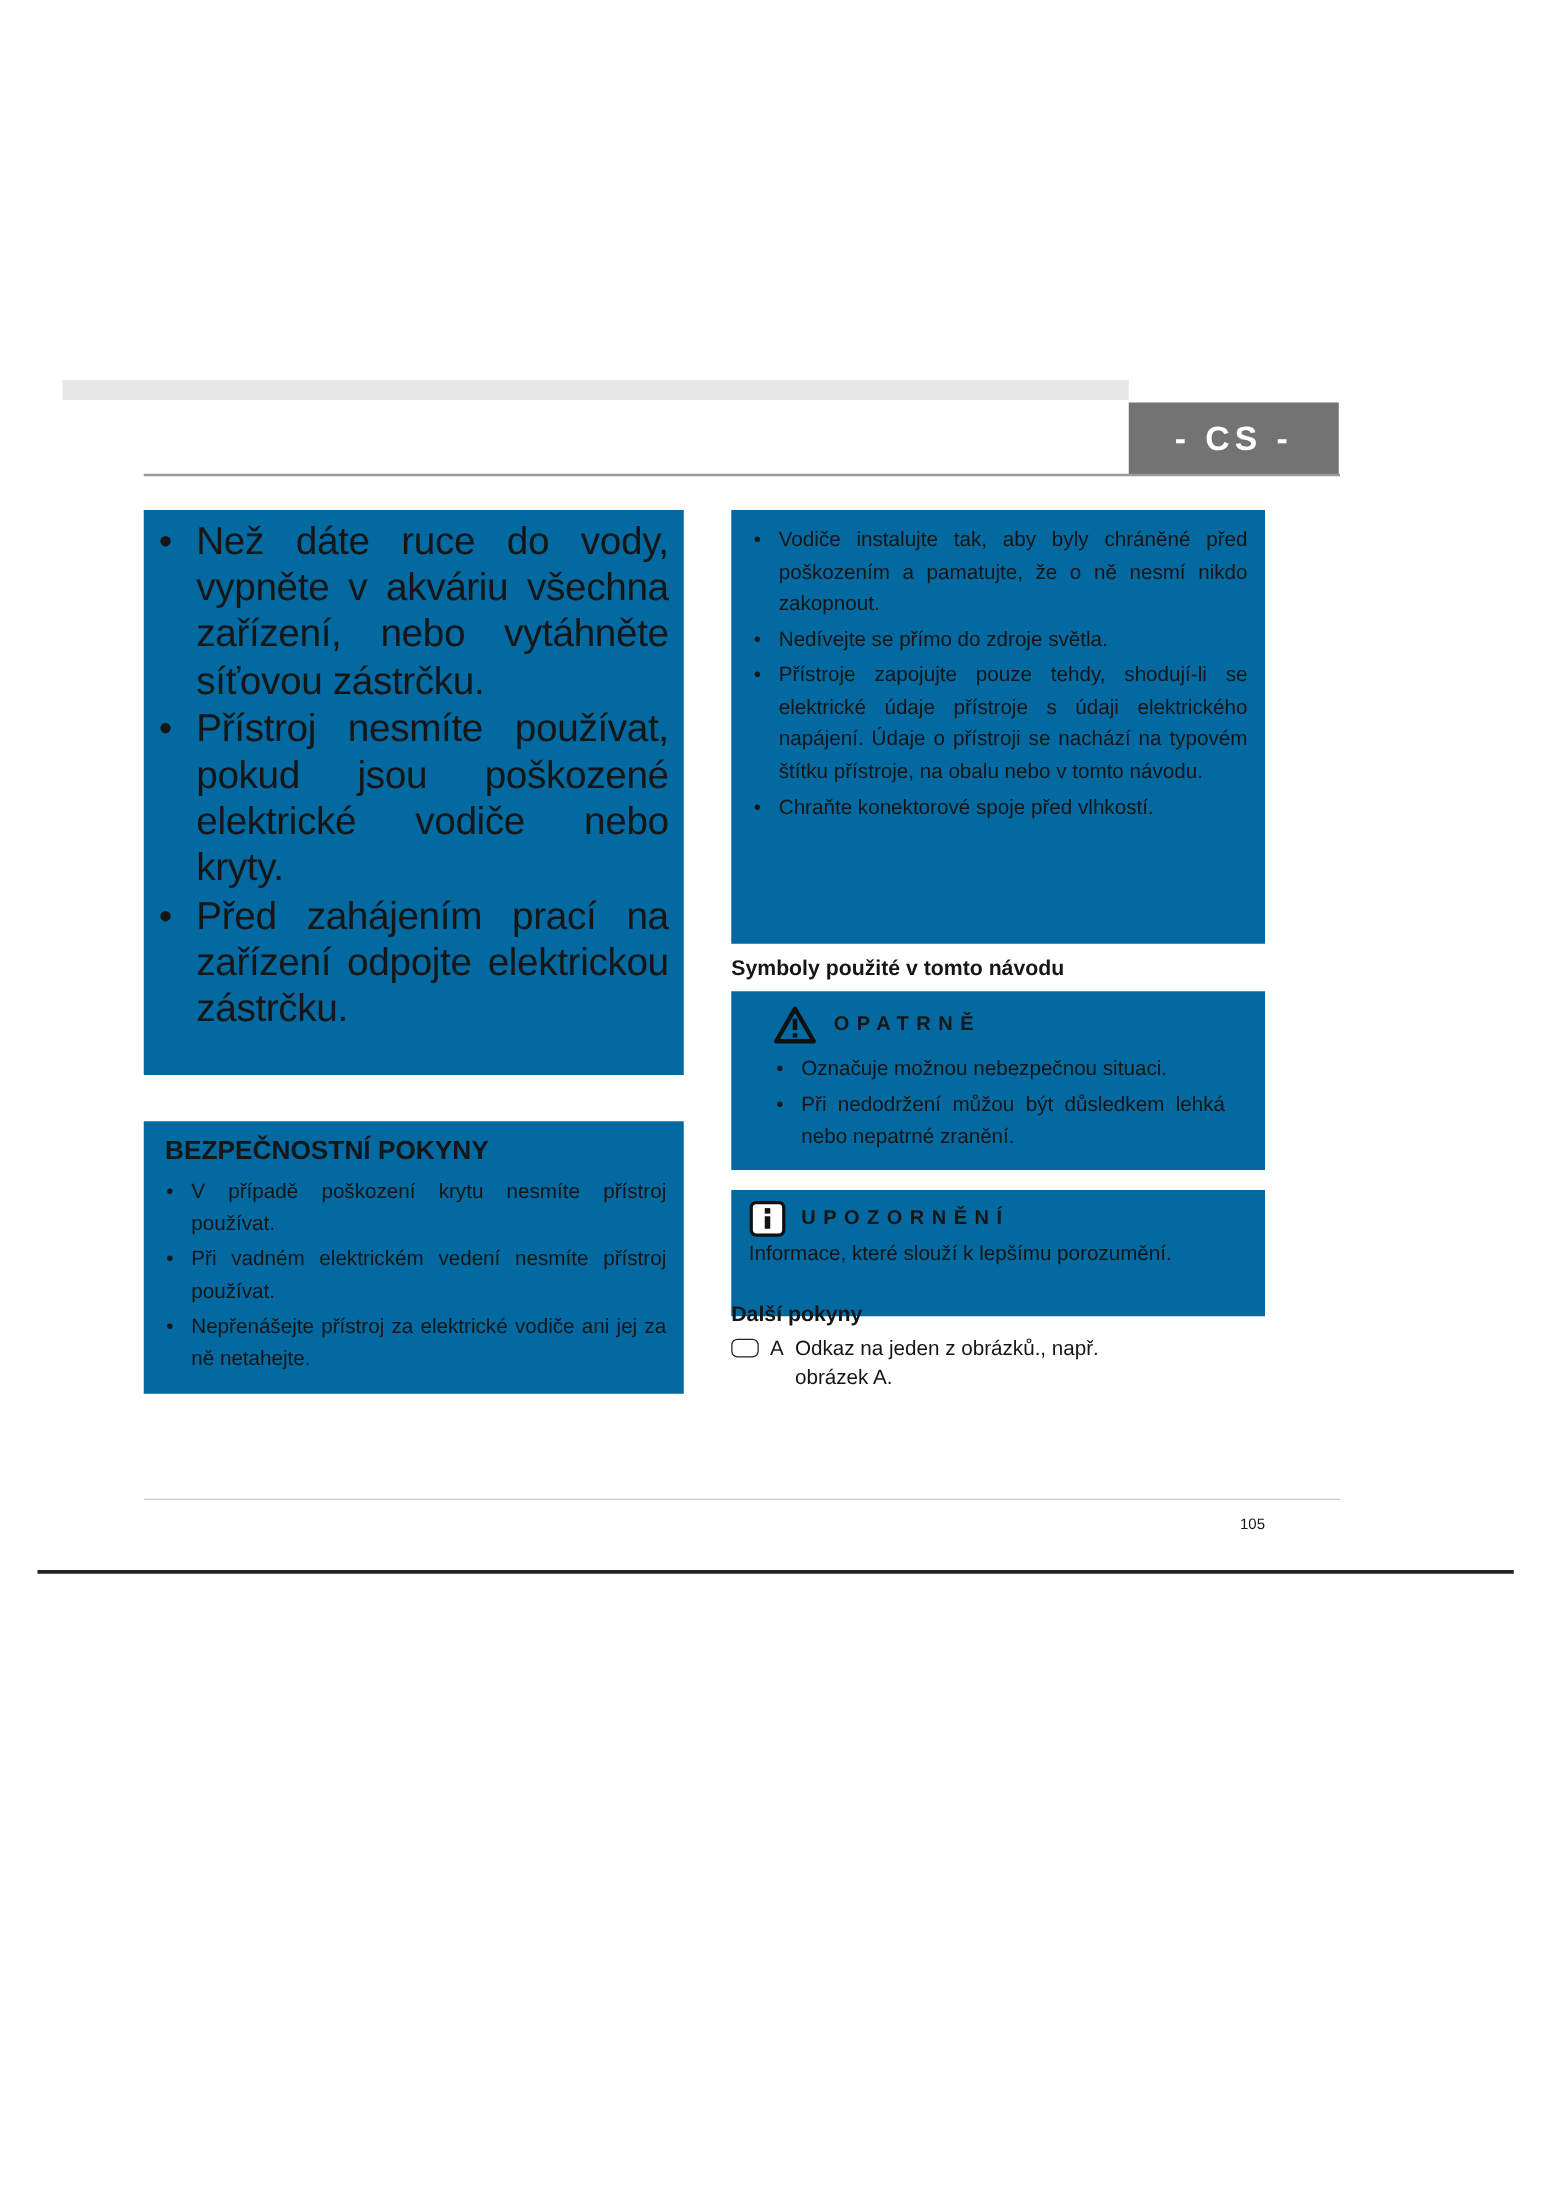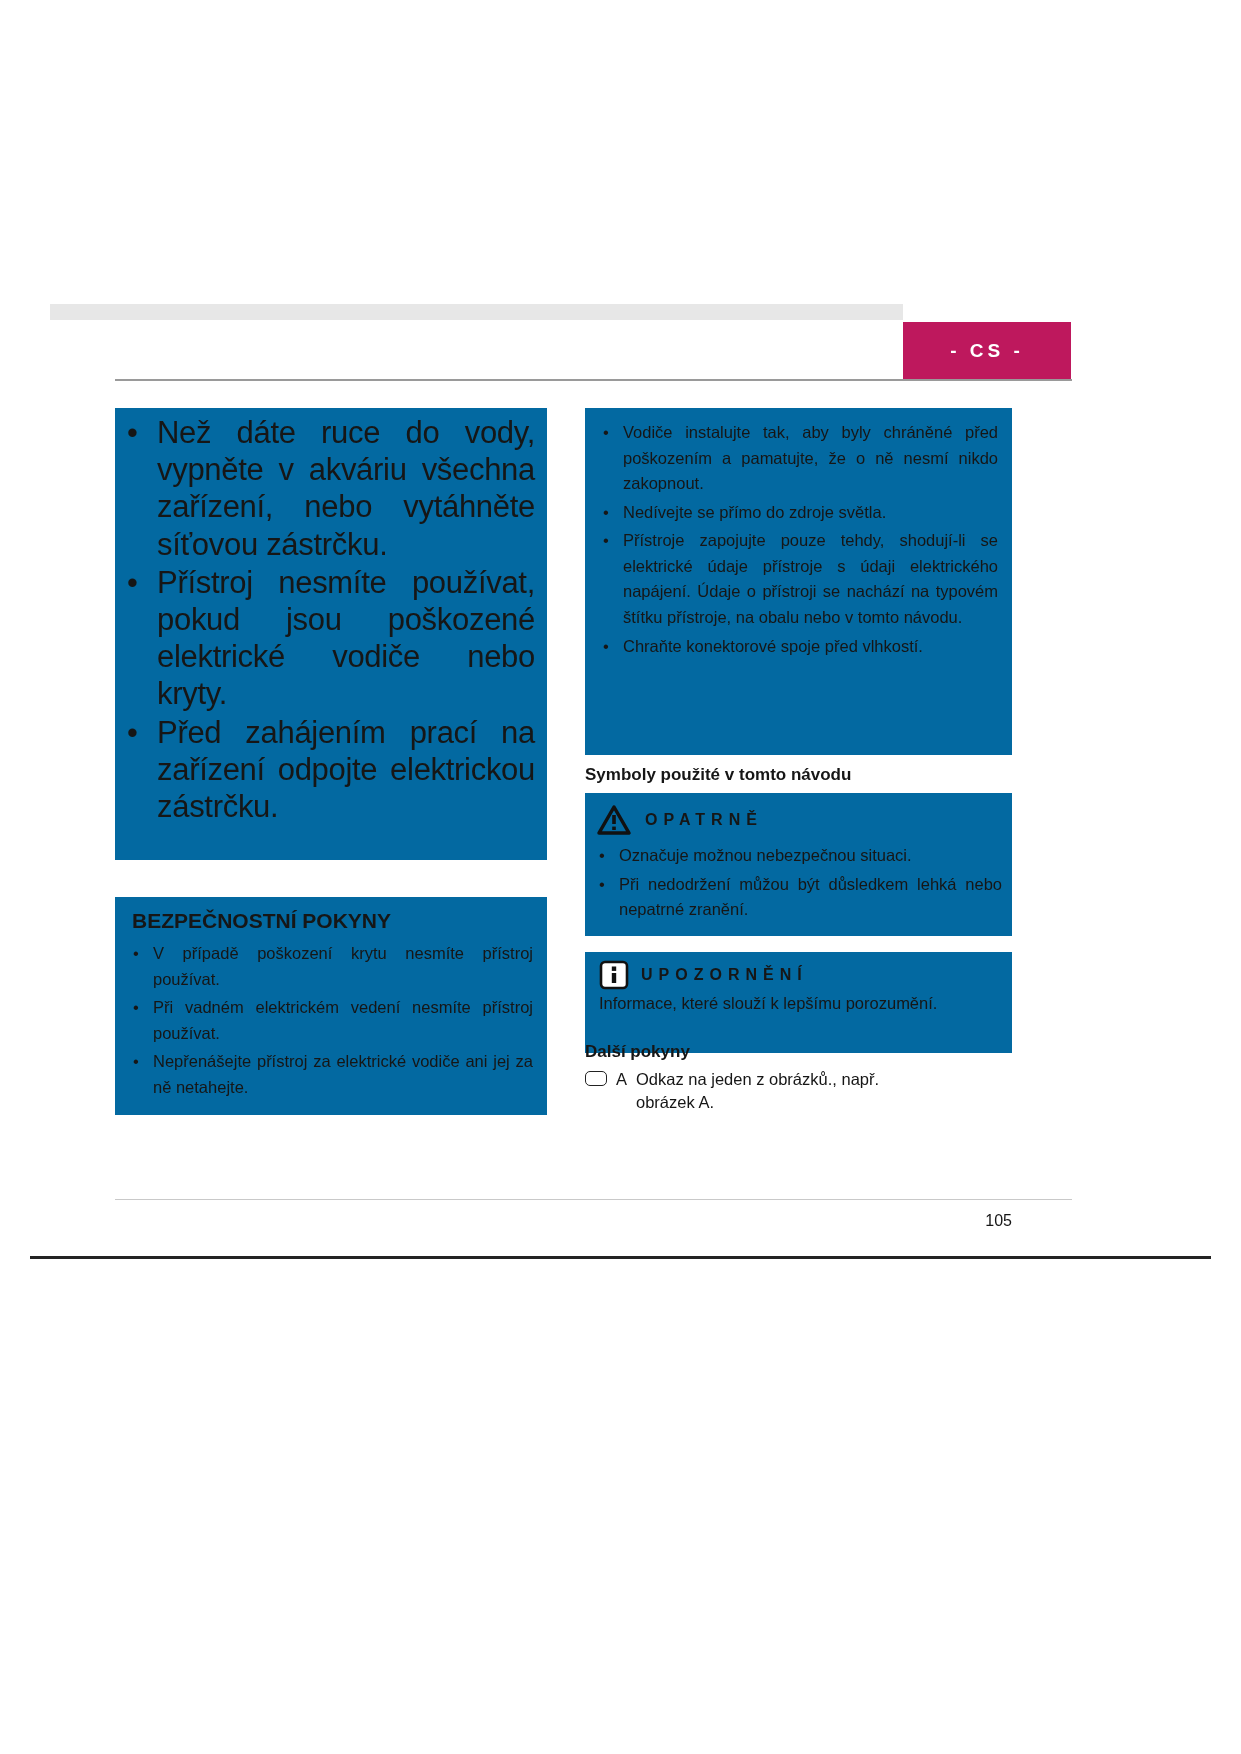--- a/index.html
+++ b/index.html
@@ -9,22 +9,22 @@
     position:relative;
     font-family:"Liberation Sans", sans-serif;
     color:#161616;
     overflow:hidden;
   }
   .page { position:absolute; inset:0; }
 
   .top-band { position:absolute; left:50px; top:304px; width:853px; height:16px; background:#e7e7e7; }
   .cs-badge {
     position:absolute; left:903px; top:322px; width:168px; height:58px;
-    background:#be185d; color:#ffffff;
-    font-size:19px; font-weight:bold; letter-spacing:4px;
+    background:#737373; color:#ffffff;
+    font-size:27px; font-weight:bold; letter-spacing:4px;
     display:flex; align-items:center; justify-content:center;
   }
   .header-rule { position:absolute; left:115px; top:379px; width:957px; height:2px; background:#9a9a9a; }
 
   .gray-box { position:absolute; background:#0369a1; }
 
   
   ul.bullets { list-style:none; }
   ul.bullets li { position:relative; text-align:justify; }
   ul.bullets li::before { content:"\2022"; position:absolute; }
@@ -49,21 +49,21 @@
 
   
   .wiring-box { left:585px; top:408px; width:427px; height:347px; padding:12px 14px; }
 
   .symbols-heading {
     position:absolute; left:585px; top:765px;
     font-size:17px; font-weight:bold;
   }
 
   
-  .caution-box { left:585px; top:793px; width:427px; height:143px; padding:8px 10px; }
+  .caution-box { left:585px; top:793px; width:427px; height:143px; padding:8px 32px; }
   .box-header { display:flex; align-items:center; gap:12px; margin:2px 0 6px 0; }
   .box-label { font-weight:bold; font-size:16px; letter-spacing:6px; }
   .icon { display:inline-flex; align-items:center; justify-content:center; }
 
   
   .notice-box { left:585px; top:952px; width:427px; height:101px; padding:6px 14px; }
   .notice-box .box-header { margin-bottom:2px; }
   .notice-text { font-size:16.5px; line-height:1.4; }
 
   .further-heading {
@@ -77,21 +77,21 @@
     font-size:16.5px; line-height:1.4;
   }
   .frame-icon {
     display:inline-block; width:22px; height:15px; margin-top:3px;
     border:1.6px solid #222; border-radius:5px; background:#fff; flex:0 0 auto;
   }
   .ref-marker { flex:0 0 auto; }
   .ref-text { display:inline-block; width:272px; }
 
   .footer-rule { position:absolute; left:115px; top:1199px; width:957px; height:1px; background:#c9c9c9; }
-  .page-number { position:absolute; left:585px; top:1212px; width:427px; text-align:right; font-size:16px; }
+  .page-number { position:absolute; left:585px; top:1212px; width:427px; text-align:right; font-size:12px; }
   .bottom-rule { position:absolute; left:30px; top:1256px; width:1181px; height:3px; background:#232323; }
 </style>
 </head>
 <body>
 
 <div class="page">
 
   <div class="top-band"></div>
   <div class="cs-badge">- CS -</div>
   <div class="header-rule"></div>

